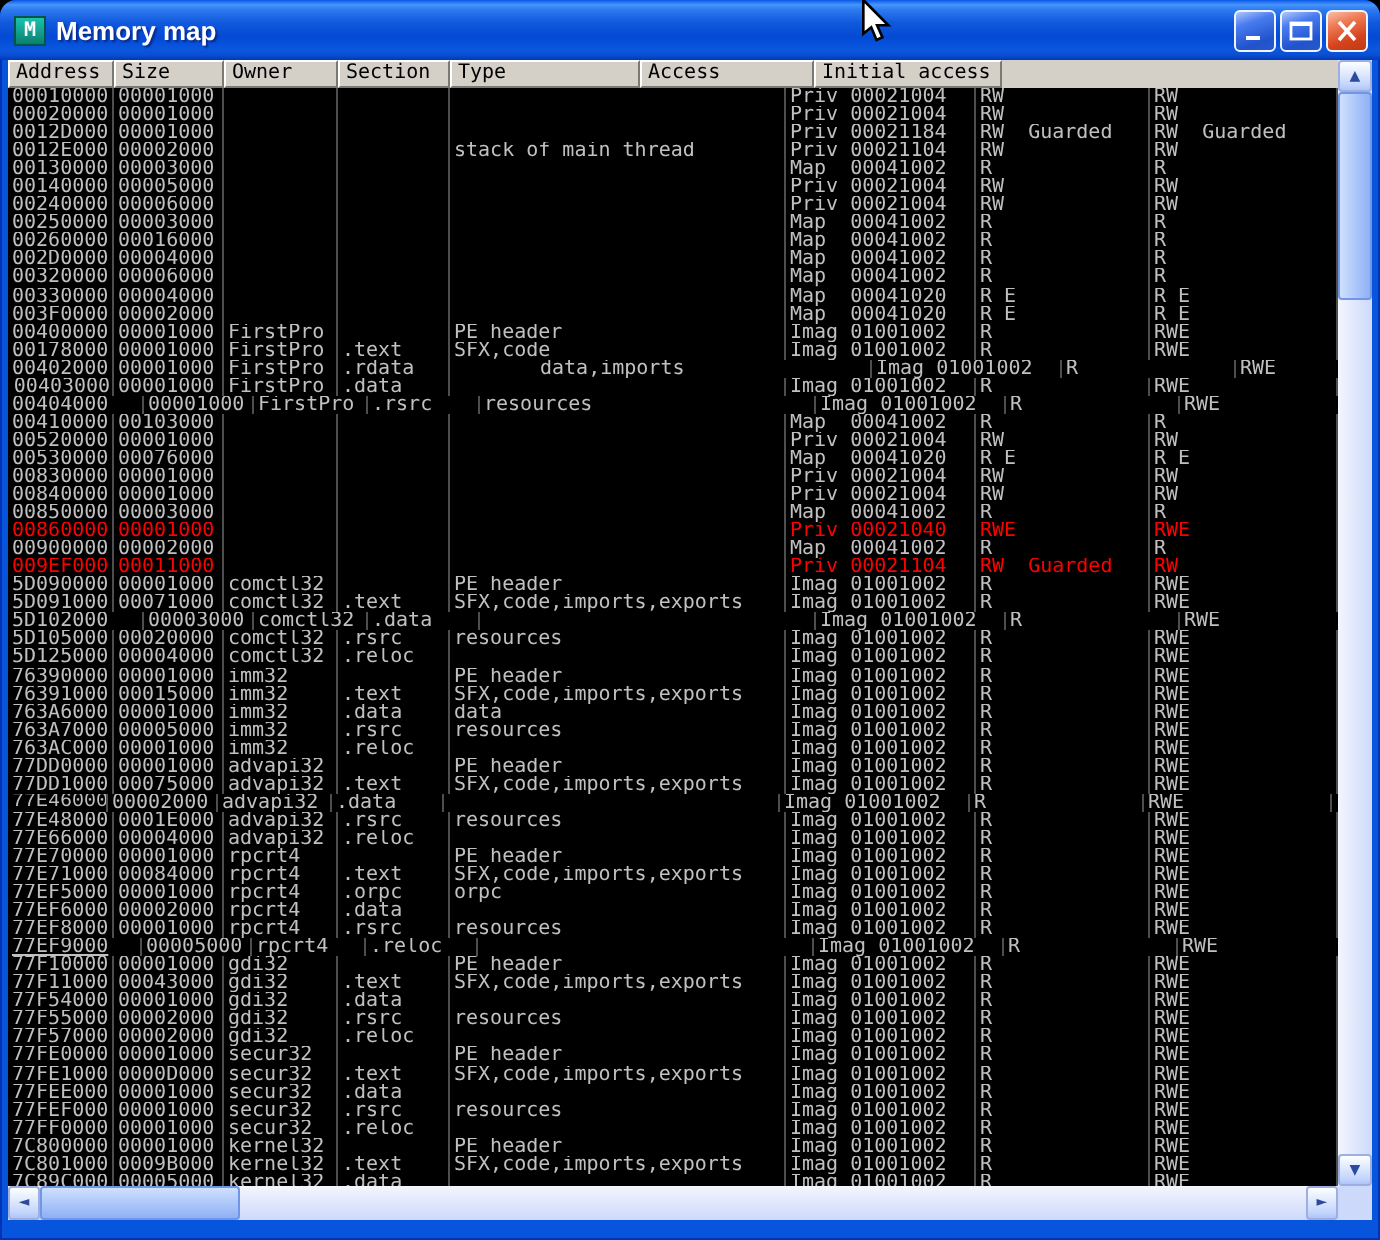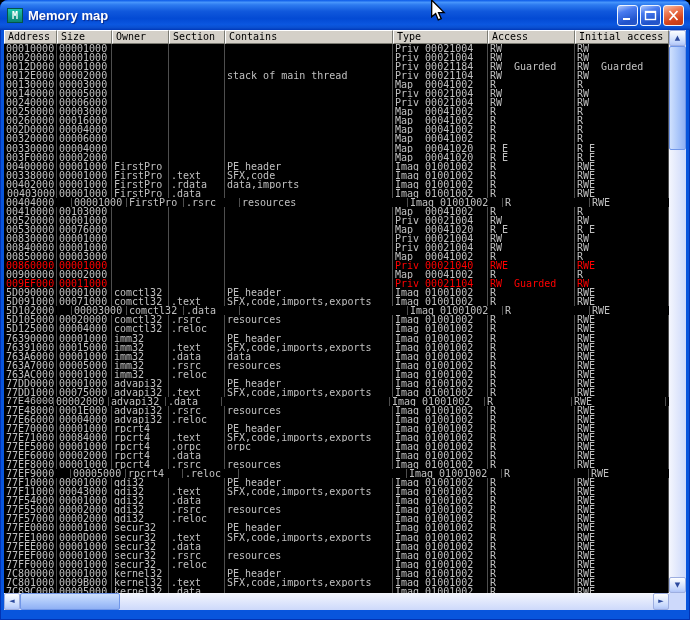--- a/index.html
+++ b/index.html
@@ -88,21 +88,20 @@
           </svg>
       </div>
     </div>
   </div>
 
   <div class="header-row" id="header-row">
       <div class="hcell" style="width: 53px;">Address</div>
       <div class="hcell" style="width: 55px;">Size</div>
       <div class="hcell" style="width: 57px;">Owner</div>
       <div class="hcell" style="width: 56px;">Section</div>
-      <div class="hcell" style="width: 168px;">Contains</div>
       <div class="hcell" style="width: 95px;">Type</div>
       <div class="hcell" style="width: 87px;">Access</div>
       <div class="hcell" style="width: 94px;">Initial access</div>
     </div>
 
   <div class="data-area" id="data-area">
       <div class="drow">
         <div class="dcell" style="width: 53px;">00010000</div>
         <div class="dcell" style="width: 55px;">00001000</div>
         <div class="dcell" style="width: 57px;"></div>
@@ -236,35 +235,35 @@
         <div class="dcell" style="width: 53px;">00400000</div>
         <div class="dcell" style="width: 55px;">00001000</div>
         <div class="dcell" style="width: 57px;">FirstPro</div>
         <div class="dcell" style="width: 56px;"></div>
         <div class="dcell" style="width: 168px;">PE header</div>
         <div class="dcell" style="width: 95px;">Imag 01001002</div>
         <div class="dcell" style="width: 87px;">R</div>
         <div class="dcell" style="width: 94px;">RWE</div>
       </div>
       <div class="drow">
-        <div class="dcell" style="width: 53px;">00338000</div>
+        <div class="dcell" style="width: 53px;">00178000</div>
         <div class="dcell" style="width: 55px;">00001000</div>
         <div class="dcell" style="width: 57px;">FirstPro</div>
         <div class="dcell" style="width: 56px;">.text</div>
         <div class="dcell" style="width: 168px;">SFX,code</div>
         <div class="dcell" style="width: 95px;">Imag 01001002</div>
         <div class="dcell" style="width: 87px;">R</div>
         <div class="dcell" style="width: 94px;">RWE</div>
       </div>
       <div class="drow">
         <div class="dcell" style="width: 53px;">00402000</div>
         <div class="dcell" style="width: 55px;">00001000</div>
         <div class="dcell" style="width: 57px;">FirstPro</div>
         <div class="dcell" style="width: 56px;">.rdata</div>
-        <div class="dcell" style="width: 168px;">data,imports</div>
+        <div class="dcell" style="width: 168px; margin-left: 43px;">data,imports</div>
         <div class="dcell" style="width: 95px;">Imag 01001002</div>
         <div class="dcell" style="width: 87px;">R</div>
         <div class="dcell" style="width: 94px;">RWE</div>
       </div>
       <div class="drow">
         <div class="dcell" style="width: 53px; text-align: center;">00403000</div>
         <div class="dcell" style="width: 55px;">00001000</div>
         <div class="dcell" style="width: 57px;">FirstPro</div>
         <div class="dcell" style="width: 56px;">.data</div>
         <div class="dcell" style="width: 168px;"></div>

